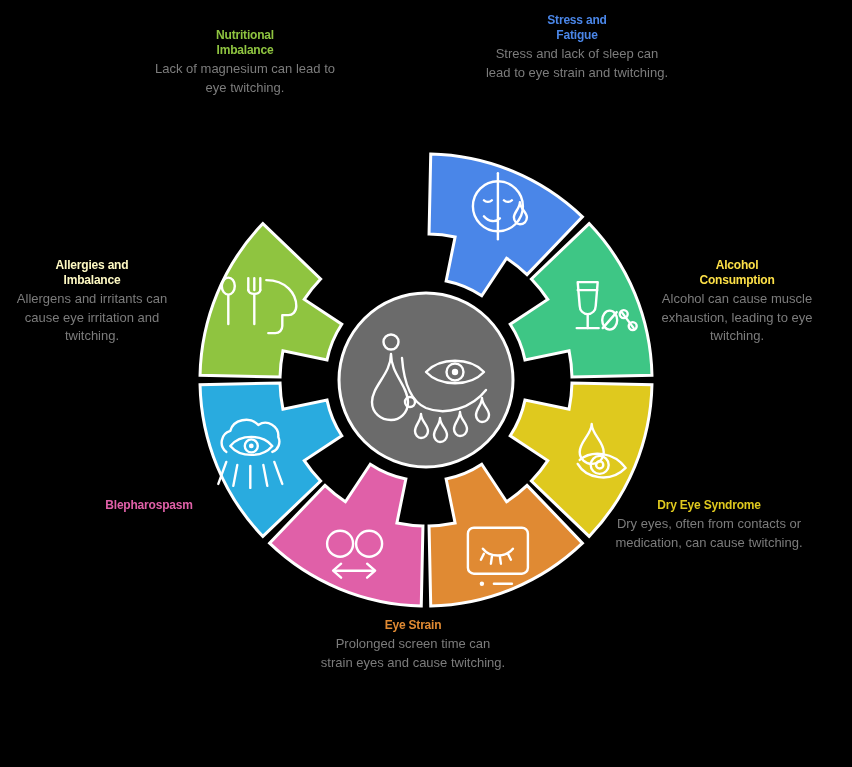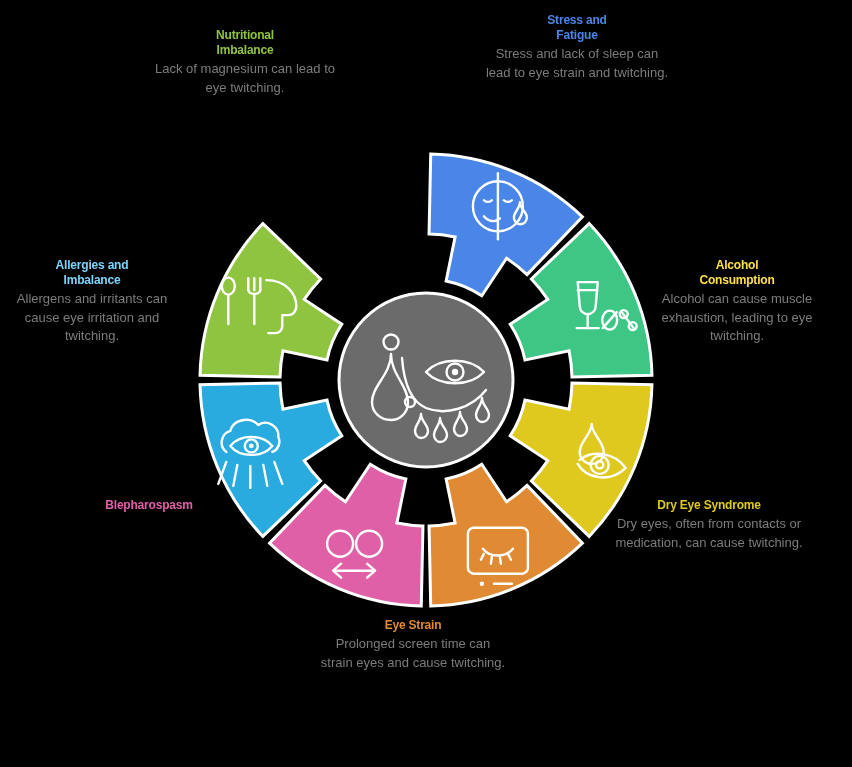--- a/index.html
+++ b/index.html
@@ -188,21 +188,21 @@
 
   <div class="callout" id="callout-stress">
     <div class="title" style="color: rgb(74, 134, 232);">
       <span>Stress and</span><br>
       <span>Fatigue</span>
     </div>
     <div class="desc">Stress and lack of sleep can lead to eye strain and twitching.</div>
   </div>
 
   <div class="callout" id="callout-allergies">
-    <div class="title" style="color: #7dd3fc;">
+    <div class="title" style="color: #fef9c3;">
       <span>Allergies and</span><br>
       <span>Imbalance</span>
     </div>
     <div class="desc">Allergens and irritants can cause eye irritation and twitching.</div>
   </div>
 
   <div class="callout" id="callout-alcohol">
     <div class="title" style="color: #fde047;">
       <span>Alcohol</span><br>
       <span>Consumption</span>

